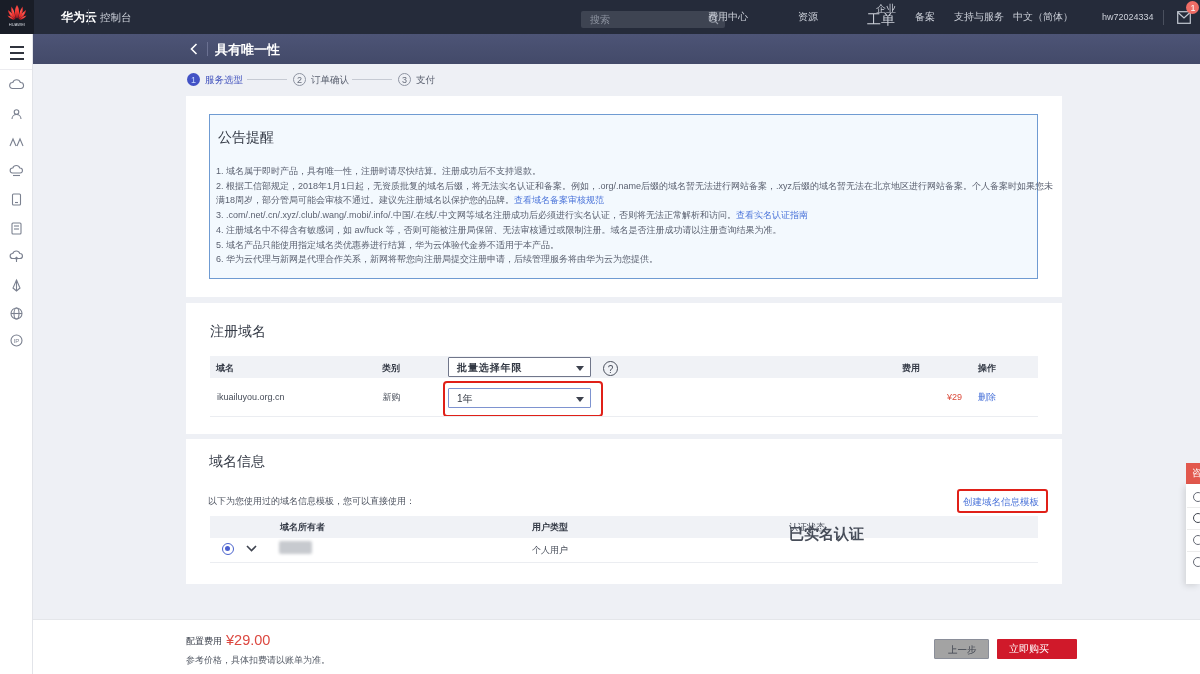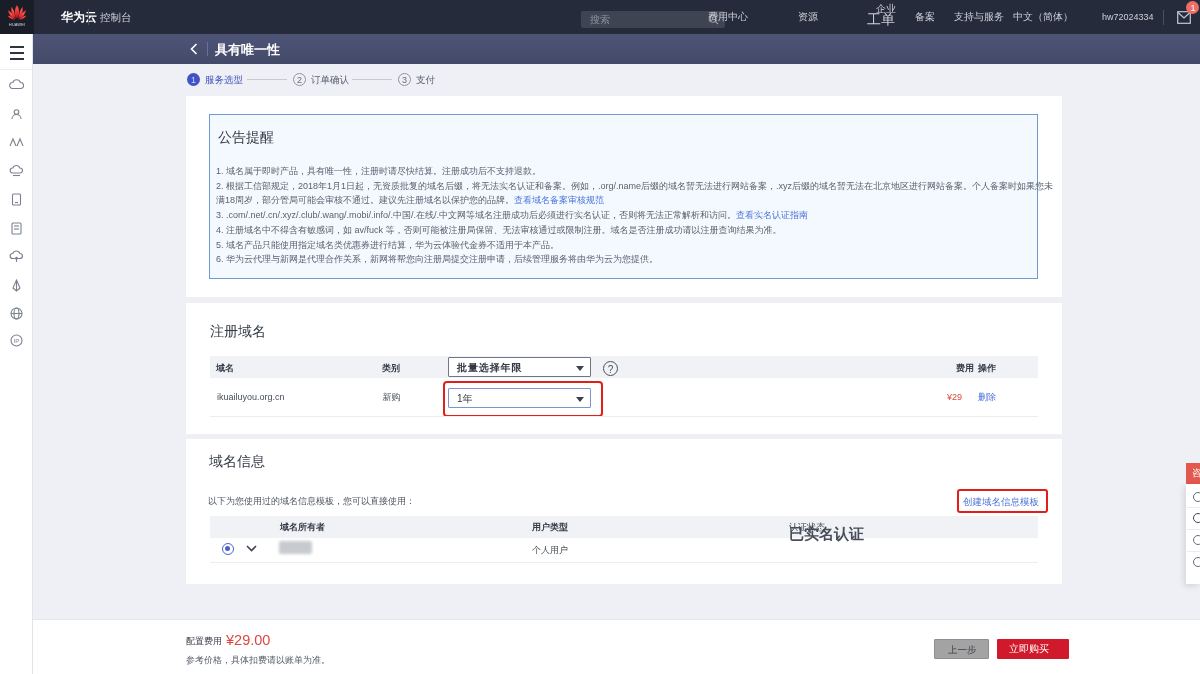--- a/index.html
+++ b/index.html
@@ -148,21 +148,21 @@
 <div class="abs" style="left:210px;top:356px;width:828px;height:22px;background:#f0f2f6;"></div>
 <div class="t" style="left:216px;top:364px;font-size:9px;font-weight:bold;color:#363c48;">域名</div>
 <div class="t" style="left:382px;top:364px;font-size:9px;font-weight:bold;color:#363c48;">类别</div>
 <div class="abs" style="left:448px;top:357px;width:143px;height:19.5px;background:#fff;border:1px solid #70768a;border-radius:1px;">
   <div class="t" style="left:8px;top:5px;font-size:10px;font-weight:bold;color:#333944;letter-spacing:0.9px;">批量选择年限</div>
   <div class="abs" style="right:6px;top:8px;width:0;height:0;border-left:4px solid transparent;border-right:4px solid transparent;border-top:5px solid #3c414d;"></div>
 </div>
 <div class="abs" style="left:603px;top:361px;width:15px;height:15px;border-radius:50%;border:1px solid #4b515e;">
   <div class="t" style="left:3.8px;top:3px;font-size:10px;color:#4b515e;">?</div>
 </div>
-<div class="t" style="left:974px;top:364px;font-size:9px;font-weight:bold;color:#363c48;transform:translateX(-100%);text-align:right;">费用</div>
+<div class="t" style="left:920px;top:364px;font-size:9px;font-weight:bold;color:#363c48;transform:translateX(-100%);text-align:right;">费用</div>
 <div class="t" style="left:978px;top:364px;font-size:9px;font-weight:bold;color:#363c48;">操作</div>
 <div class="t" style="left:217px;top:393px;font-size:9px;color:#474d59;">ikuailuyou.org.cn</div>
 <div class="t" style="left:382.5px;top:393px;font-size:9px;color:#474d59;">新购</div>
 <div class="abs" style="left:448px;top:388px;width:143px;height:20px;background:#fff;border:1px solid #7e93d0;border-radius:1px;">
   <div class="t" style="left:8px;top:5px;font-size:10px;color:#333944;">1年</div>
   <div class="abs" style="right:6px;top:8px;width:0;height:0;border-left:4px solid transparent;border-right:4px solid transparent;border-top:5px solid #3c414d;"></div>
 </div>
 <div class="abs" style="left:443px;top:381px;width:160px;height:36px;border:2.5px solid #e02018;border-radius:4px;"></div>
 <div class="t" style="left:962px;top:393px;font-size:9px;color:#db4a3a;transform:translateX(-100%);">¥29</div>
 <div class="t" style="left:978px;top:393px;font-size:9px;color:#4a73d9;">删除</div>
@@ -200,15 +200,15 @@
 <div class="abs" style="left:1187px;top:529px;width:13px;height:1px;background:#ececec;"></div>
 <div class="abs" style="left:1187px;top:551px;width:13px;height:1px;background:#ececec;"></div>
 
 <div class="abs" style="left:33px;top:619px;width:1167px;height:55px;background:#fff;border-top:1px solid #e4e6ea;"></div>
 <div class="t" style="left:186px;top:637px;font-size:9px;color:#383e49;">配置费用</div>
 <div class="t" style="left:226px;top:633px;font-size:14.5px;color:#dc4840;">¥29.00</div>
 <div class="t" style="left:186px;top:656px;font-size:9px;color:#555b66;">参考价格，具体扣费请以账单为准。</div>
 <div class="abs" style="left:934px;top:639px;width:55px;height:20px;background:#a3a3a3;border:1px solid #8a8e99;border-radius:1px;">
   <div class="t" style="left:13px;top:5px;font-size:9.5px;color:#3a3f4a;">上一步</div>
 </div>
-<div class="abs" style="left:997px;top:639px;width:72px;height:20px;background:#d0192a;border-radius:1px;">
+<div class="abs" style="left:997px;top:639px;width:80px;height:20px;background:#d0192a;border-radius:1px;">
   <div class="t" style="left:12px;top:5px;font-size:10px;color:#fff;">立即购买</div>
 </div>
 
 </body></html>

